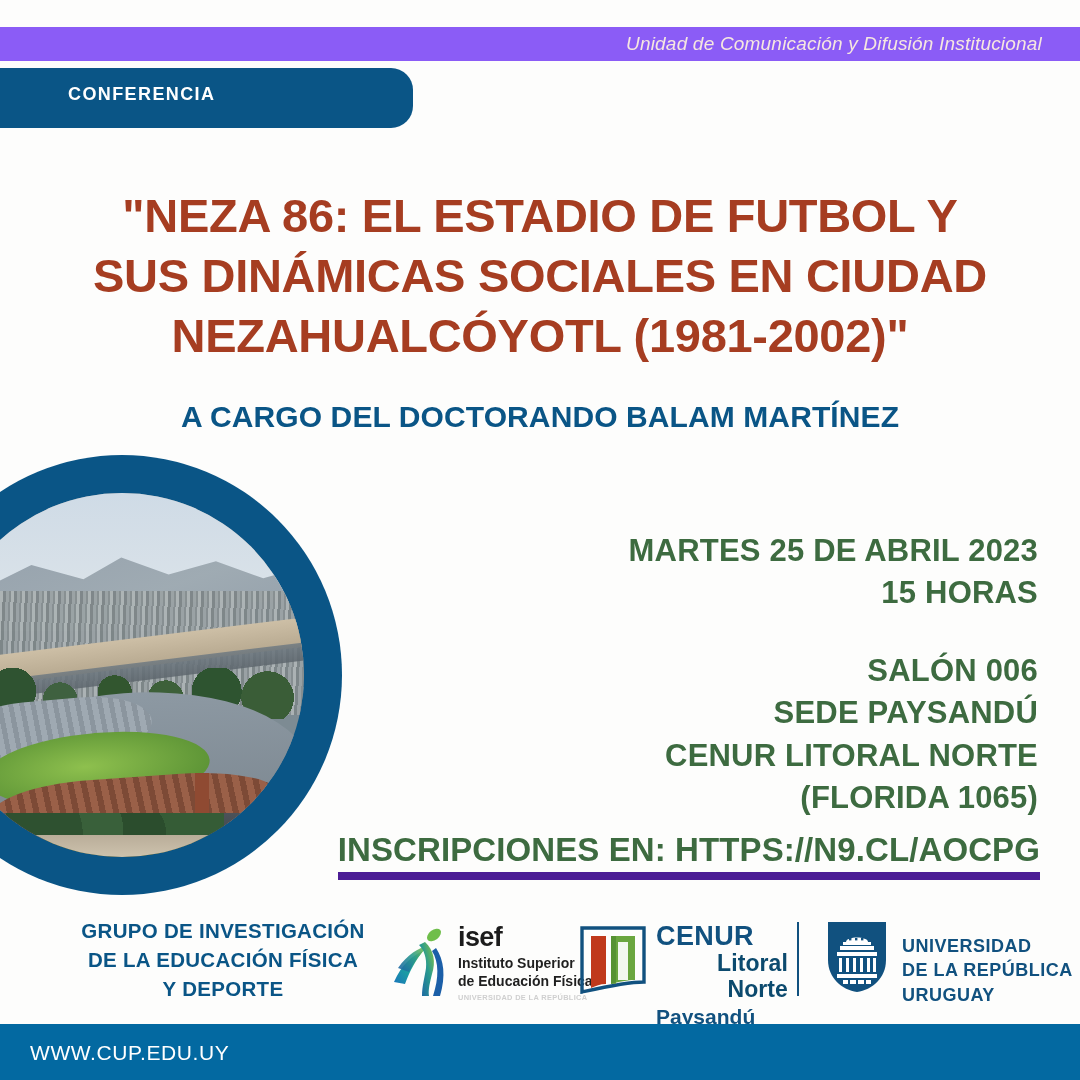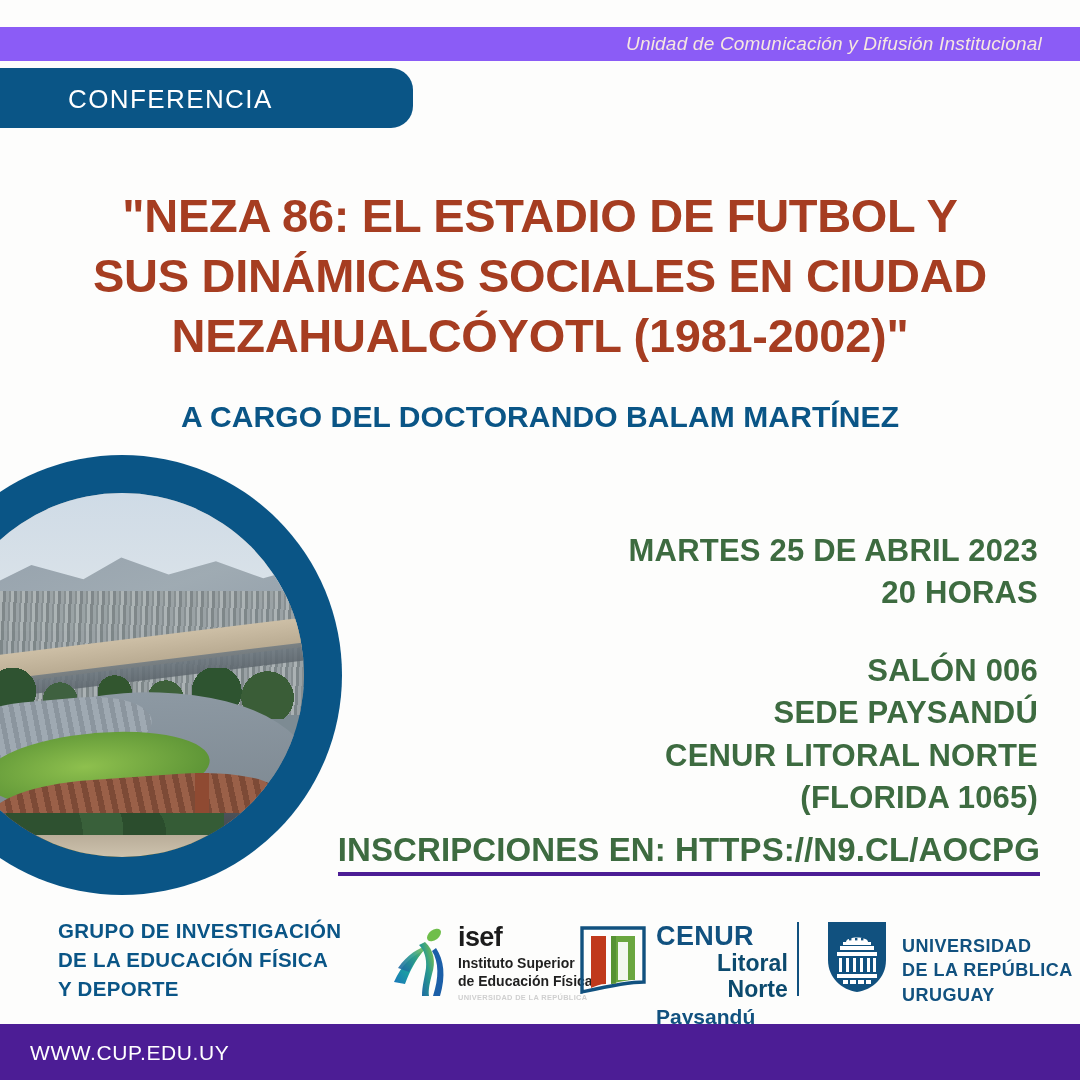--- a/index.html
+++ b/index.html
@@ -24,21 +24,21 @@
   }
 
   
   .badge{
     position:absolute;left:0;top:68px;width:413px;height:60px;
     background:#0a5586;
     border-top-right-radius:22px;border-bottom-right-radius:22px;
   }
   .badge-label{
     position:absolute;left:68px;top:16px;
-    color:#ffffff;font-size:26px;font-weight:normal;
+    color:#ffffff;font-size:18px;font-weight:bold;
     letter-spacing:1.4px;white-space:nowrap;
   }
 
   
   .title{
     position:absolute;left:40px;top:186px;width:1000px;
     text-align:center;color:#a63d21;
     font-size:47px;font-weight:bold;line-height:1.28;
     letter-spacing:-.3px;
   }
@@ -127,33 +127,33 @@
     letter-spacing:.2px;
   }
   .info .ln{display:block;white-space:nowrap;}
   .info .gap{display:block;height:36px;}
   .signup{
     position:absolute;right:40px;top:831px;width:760px;
     text-align:right;color:#3d6b40;font-weight:bold;font-size:33px;
     letter-spacing:.1px;white-space:nowrap;
   }
   .signup span{
-    border-bottom:4px solid #4c1d95;padding-bottom:4px;
+    border-bottom:8px solid #4c1d95;padding-bottom:4px;
   }
 
   
   .logostrip{
     position:absolute;left:0;top:900px;width:1080px;height:120px;
   }
   .group-text{
     position:absolute;left:58px;top:16px;width:330px;
     color:#0a5586;font-weight:bold;font-size:20.5px;line-height:1.42;
     letter-spacing:.3px;
   }
-  .group-text span{display:block;white-space:nowrap;}
+  .group-text span{display:block;white-space:nowrap;text-align:center;}
 
   .logo-isef{position:absolute;left:392px;top:18px;width:175px;height:82px;}
   .isef-mark{position:absolute;left:0;top:2px;width:62px;height:78px;}
   .isef-txt{position:absolute;left:66px;top:6px;width:112px;}
   .isef-name{color:#1c1c1c;font-size:27px;font-weight:bold;letter-spacing:-.6px;line-height:1;}
   .isef-sub{color:#1f1f1f;font-size:14px;font-weight:bold;line-height:1.25;margin-top:4px;}
   .isef-sub span{display:block;white-space:nowrap;}
   .isef-uni{color:#cfcfcf;font-size:7.4px;font-weight:bold;letter-spacing:.35px;margin-top:3px;white-space:nowrap;}
 
   .logo-cenur{position:absolute;left:578px;top:20px;width:210px;height:80px;}
@@ -167,21 +167,21 @@
 
   .logo-udelar{position:absolute;left:826px;top:20px;width:230px;height:80px;}
   .udelar-shield{position:absolute;left:0;top:0;width:62px;height:74px;}
   .udelar-txt{position:absolute;left:76px;top:14px;
     color:#11517f;font-size:18px;font-weight:bold;line-height:1.36;letter-spacing:.5px;}
   .udelar-txt span{display:block;white-space:nowrap;}
 
   
   .bottombar{
     position:absolute;left:0;bottom:0;width:1080px;height:56px;
-    background:#4c1d95;
+    background:#0369a1;
   }
   .bottombar-text{
     position:absolute;left:30px;top:17px;
     color:#ffffff;font-size:21px;letter-spacing:.6px;white-space:nowrap;
   }
 </style>
 </head>
 <body>
 
 <div class="topbar">
@@ -214,21 +214,21 @@
     <div class="ph-standsF"></div>
     <div class="ph-base"></div>
     <div class="ph-tower"></div>
     <div class="ph-fg-trees"></div>
     <div class="ph-ground"></div>
   </div>
 </div>
 
 <div class="info">
   <span class="ln">MARTES 25 DE ABRIL 2023</span>
-  <span class="ln">20 HORAS</span>
+  <span class="ln">15 HORAS</span>
   <span class="gap"></span>
   <span class="ln">SALÓN 006</span>
   <span class="ln">SEDE PAYSANDÚ</span>
   <span class="ln">CENUR LITORAL NORTE</span>
   <span class="ln">(FLORIDA 1065)</span>
 </div>
 
 <div class="signup">
   <span>INSCRIPCIONES EN: HTTPS://N9.CL/AOCPG</span>
 </div>

